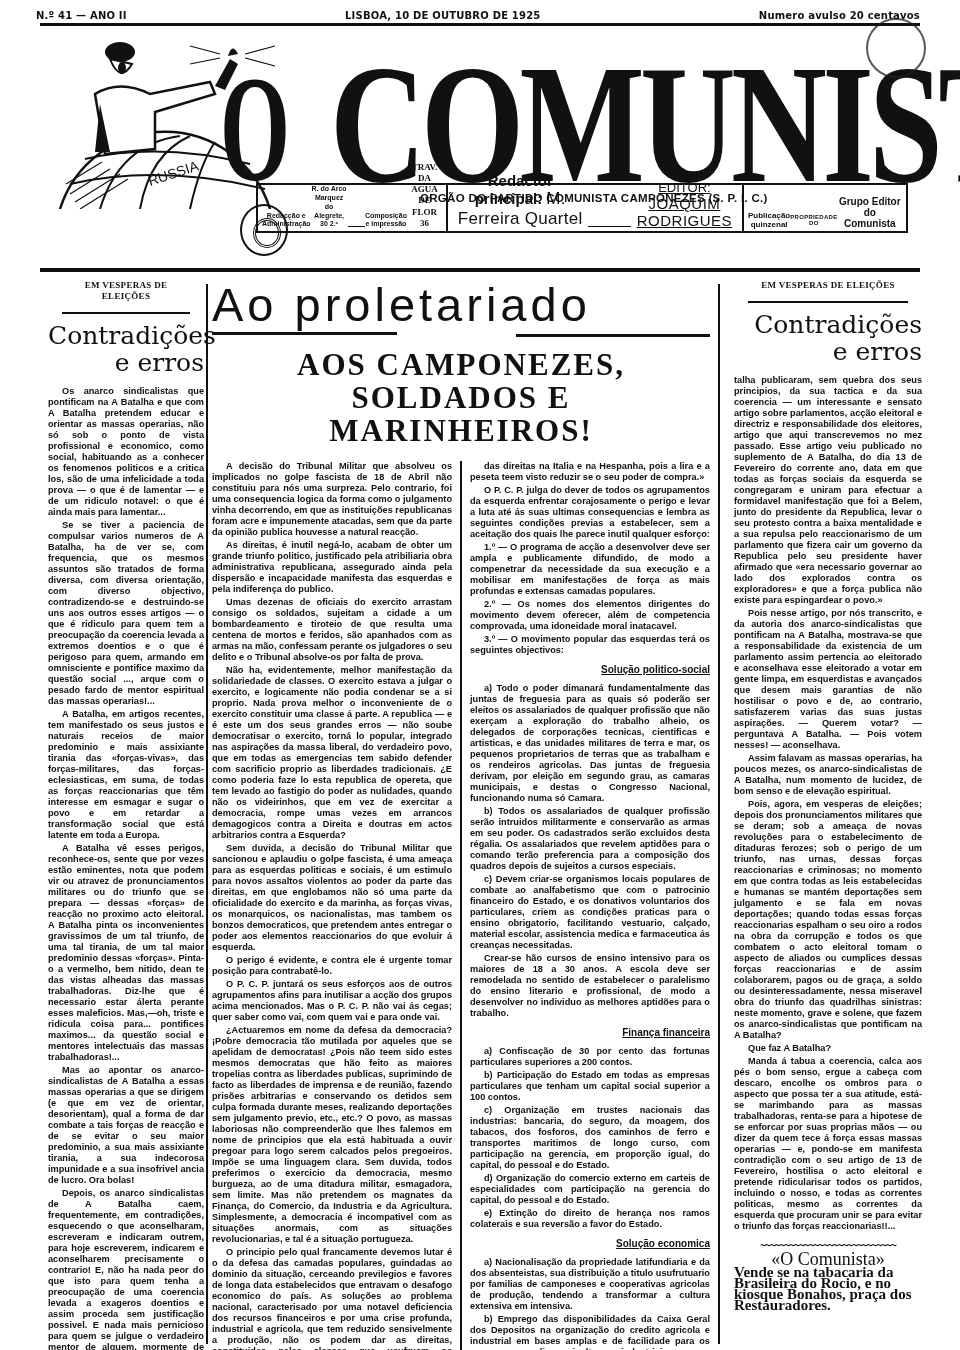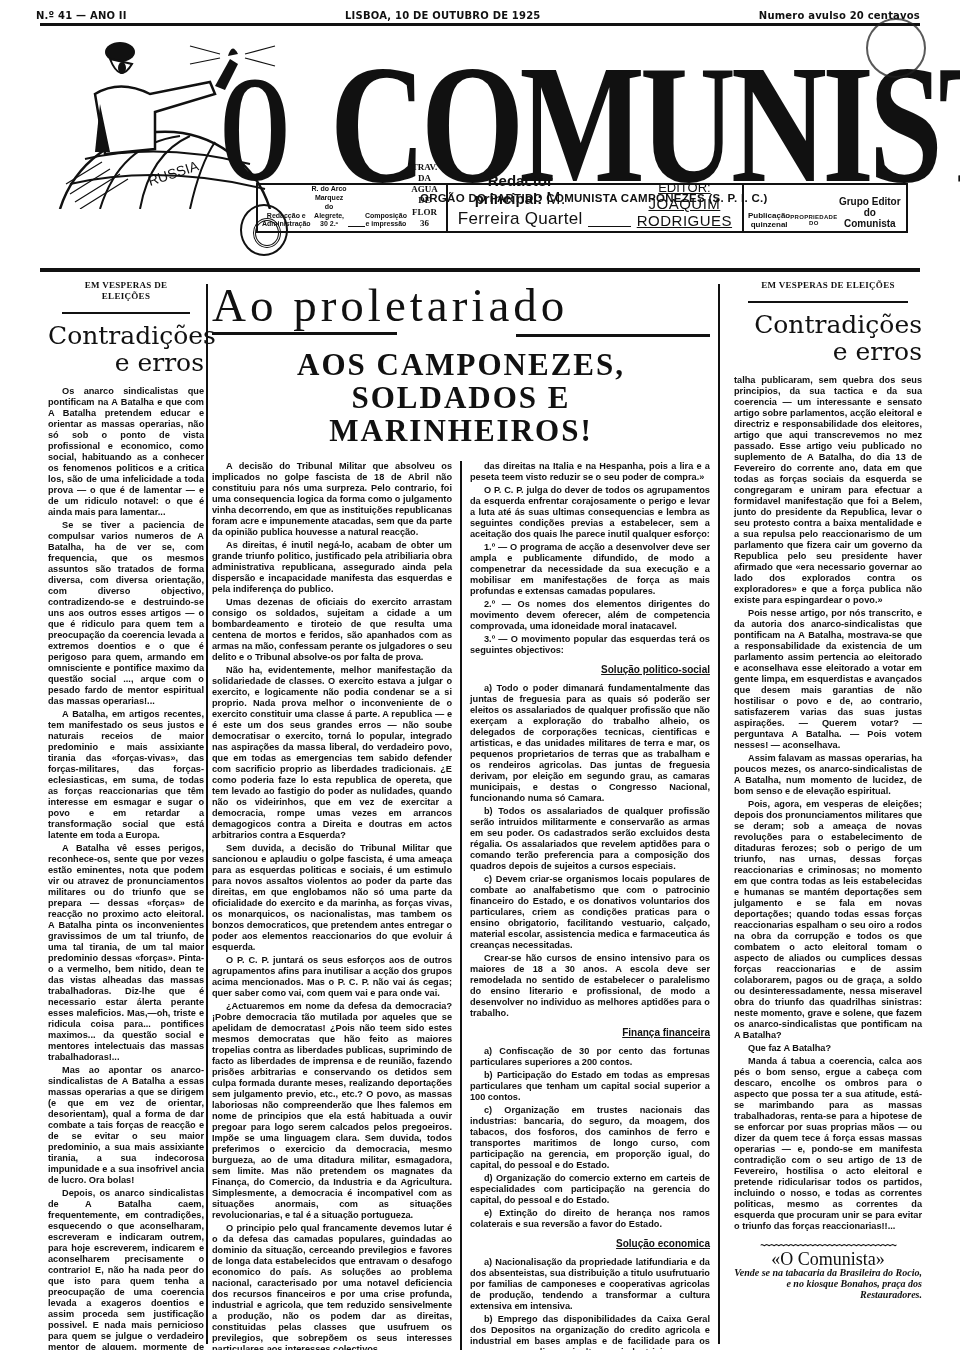--- a/index.html
+++ b/index.html
@@ -39,35 +39,35 @@
   .col p { text-indent: 14px; margin-bottom: 2px; }
   .col-left { left: 48px; width: 156px; }
   .col-right { left: 734px; width: 188px; }
   .vline { position: absolute; top: 284px; width: 2px; background: #111; height: 1060px; }
 
   .kicker { text-align: center; font-family: "Liberation Serif", serif; font-size: 9px; font-weight: bold; letter-spacing: 0.3px; padding-bottom: 10px; border-bottom: 2px solid #111; margin: 0 14px 4px; }
   .side-title { text-align: right; font-family: "DejaVu Serif", serif; font-size: 25px; line-height: 27px; font-weight: normal; margin: 8px 0 10px; }
   .side-title .l2 { display: block; }
 
   .center { position: absolute; left: 212px; top: 280px; width: 498px; }
-  .headline { font-family: Liberation Serif, serif; font-size: 47px; line-height: 50px; letter-spacing: 4px; font-weight: normal; white-space: nowrap; }
+  .headline { font-family: Liberation Sans, sans-serif; font-size: 47px; line-height: 50px; letter-spacing: 4px; font-weight: normal; white-space: nowrap; }
   .headline-rules { position: relative; height: 6px; margin-top: 2px; }
   .headline-rules .r1 { position: absolute; left: 0; top: 0; width: 185px; height: 3px; background: #111; }
   .headline-rules .r2 { position: absolute; right: 0; top: 2px; width: 194px; height: 3px; background: #111; }
   .subhead { text-align: center; font-family: "Liberation Serif", serif; font-weight: bold; font-size: 31px; line-height: 33px; letter-spacing: 2px; margin: 10px 8px 14px; }
   .cols2 { display: flex; gap: 8px; }
   .cols2 .c { width: 245px; font-size: 9.2px; line-height: 11px; font-weight: bold; text-align: justify; }
   .cols2 .c p { text-indent: 14px; margin-bottom: 2px; }
   .cols2 .sep { width: 2px; background: #111; }
   .sect { text-align: right; font-weight: bold; font-size: 10px; text-decoration: underline; margin: 8px 0 8px; }
 
   .footbox { margin-top: 10px; text-align: center; }
   .wavy { font-size: 10px; letter-spacing: -1px; overflow: hidden; white-space: nowrap; height: 10px; line-height: 8px; }
   .foot-title { font-family: "Liberation Serif", serif; font-weight: normal; font-size: 18px; margin: 2px 0; }
-  .foot-text { font-family: "Liberation Serif", serif; font-style: italic; font-weight: bold; font-size: 10px; line-height: 11px; text-align: right; }
+  .foot-text { font-family: "Liberation Serif", serif; font-weight: bold; font-size: 15px; line-height: 11px; text-align: left; }
 </style>
 </head>
 <body>
 
 <div class="topline">
   <span>N.º 41 — ANO II</span>
   <span>LISBOA, 10 DE OUTUBRO DE 1925</span>
   <span>Numero avulso 20 centavos</span>
 </div>
 <div class="rule-thick" style="top:23px;"></div>
@@ -160,20 +160,21 @@
     <div>AOS CAMPONEZES,</div>
     <div>SOLDADOS E MARINHEIROS!</div>
   </div>
   <div class="cols2">
     <div class="c">
       <p>A decisão do Tribunal Militar que absolveu os implicados no golpe fascista de 18 de Abril não constituiu para nós uma surpreza. Pelo contrario, foi uma consequencia logica da forma como o julgamento vinha decorrendo, em que as instituições republicanas foram acre e impunemente atacadas, sem que da parte da opinião publica houvesse a natural reacção.</p>
       <p>As direitas, é inutil negá-lo, acabam de obter um grande triunfo politico, justificado pela atribiliaria obra administrativa republicana, assegurado ainda pela dispersão e incapacidade manifesta das esquerdas e pela indiferença do publico.</p>
       <p>Umas dezenas de oficiais do exercito arrastam consigo os soldados, sujeitam a cidade a um bombardeamento e tiroteio de que resulta uma centena de mortos e feridos, são apanhados com as armas na mão, confessam perante os julgadores o seu delito e o Tribunal absolve-os por falta de prova.</p>
       <p>Não ha, evidentemente, melhor manifestação da solidariedade de classes. O exercito estava a julgar o exercito, e logicamente não podia condenar se a si proprio. Nada prova melhor o inconveniente de o exercito constituir uma classe á parte. A republica — e é este um dos seus grandes erros — não soube democratisar o exercito, torná lo popular, integrado nas aspirações da massa liberal, do verdadeiro povo, que em todas as emergencias tem sabido defender com sacrificio proprio as liberdades tradicionais. ¿E como poderia faze lo esta republica de opereta, que tem levado ao fastigio do poder as nulidades, quando não os videirinhos, que em vez de exercitar a democracia, rompe umas vezes em arrancos demagogicos contra a Direita e doutras em actos arbitrarios contra a Esquerda?</p>
       <p>Sem duvida, a decisão do Tribunal Militar que sancionou e aplaudiu o golpe fascista, é uma ameaça para as esquerdas politicas e sociais, é um estimulo para novos assaltos violentos ao poder da parte das direitas, em que englobamos não só uma parte da oficialidade do exercito e da marinha, as forças vivas, os monarquicos, os nacionalistas, mas tambem os bonzos democraticos, que pretendem antes entregar o poder aos elementos reaccionarios do que evoluir á esquerda.</p>
+      <p>O perigo é evidente, e contra ele é urgente tomar posição para contrabatê-lo.</p>
       <p>O P. C. P. juntará os seus esforços aos de outros agrupamentos afins para inutilisar a acção dos grupos acima mencionados. Mas o P. C. P. não vai ás cegas; quer saber como vai, com quem vai e para onde vai.</p>
       <p>¿Actuaremos em nome da defesa da democracia? ¡Pobre democracia tão mutilada por aqueles que se apelidam de democratas! ¿Pois não teem sido estes mesmos democratas que hão feito as maiores tropelias contra as liberdades publicas, suprimindo de facto as liberdades de imprensa e de reunião, fazendo prisões arbitrarias e conservando os detidos sem culpa formada durante meses, realizando deportações sem julgamento previo, etc., etc.? O povo, as massas laboriosas não compreenderão que lhes falemos em nome de principios que ela está habituada a ouvir pregoar para logo serem calcados pelos pregoeiros. Impõe se uma linguagem clara. Sem duvida, todos preferimos o exercicio da democracia, mesmo burgueza, ao de uma ditadura militar, esmagadora, sem limite. Mas não pretendem os magnates da Finança, do Comercio, da Industria e da Agricultura. Simplesmente, a democracia é incompativel com as situações anormais, com as situações revolucionarias, e tal é a situação portugueza.</p>
       <p>O principio pelo qual francamente devemos lutar é o da defesa das camadas populares, guindadas ao dominio da situação, cerceando previlegios e favores de longa data estabelecidos que entravam o desafogo economico do país. As soluções ao problema nacional, caracterisado por uma notavel deficiencia dos recursos financeiros e por uma crise profunda, industrial e agricola, que tem reduzido sensivelmente a produção, não os podem dar as direitas, constituidas pelas classes que usufruem os previlegios, que sobrepõem os seus interesses particulares aos interesses colectivos.</p>
       <p>Os exemplos de Italia e de Hespanha são tipicos. A valorisação da moeda nacional é sempre o melhor espelho donde se pode inferir o estado de progresso ou de regresso das formulas governativas. Pois bem: este indicador supremo condena a supremacia</p>
     </div>
     <div class="sep"></div>
     <div class="c">
       <p>das direitas na Italia e na Hespanha, pois a lira e a peseta teem visto reduzir se o seu poder de compra.»</p>
       <p>O P. C. P. julga do dever de todos os agrupamentos da esquerda enfrentar corajosamente o perigo e levar a luta até ás suas ultimas consequencias e lembra as seguintes condições previas a estabelecer, sem a aceitação dos quais lhe parece inutil qualquer esforço:</p>
       <p>1.º — O programa de acção a desenvolver deve ser ampla e publicamente difundido, de modo a compenetrar da necessidade da sua execução e a mobilisar em manifestações de força as mais profundas e extensas camadas populares.</p>

